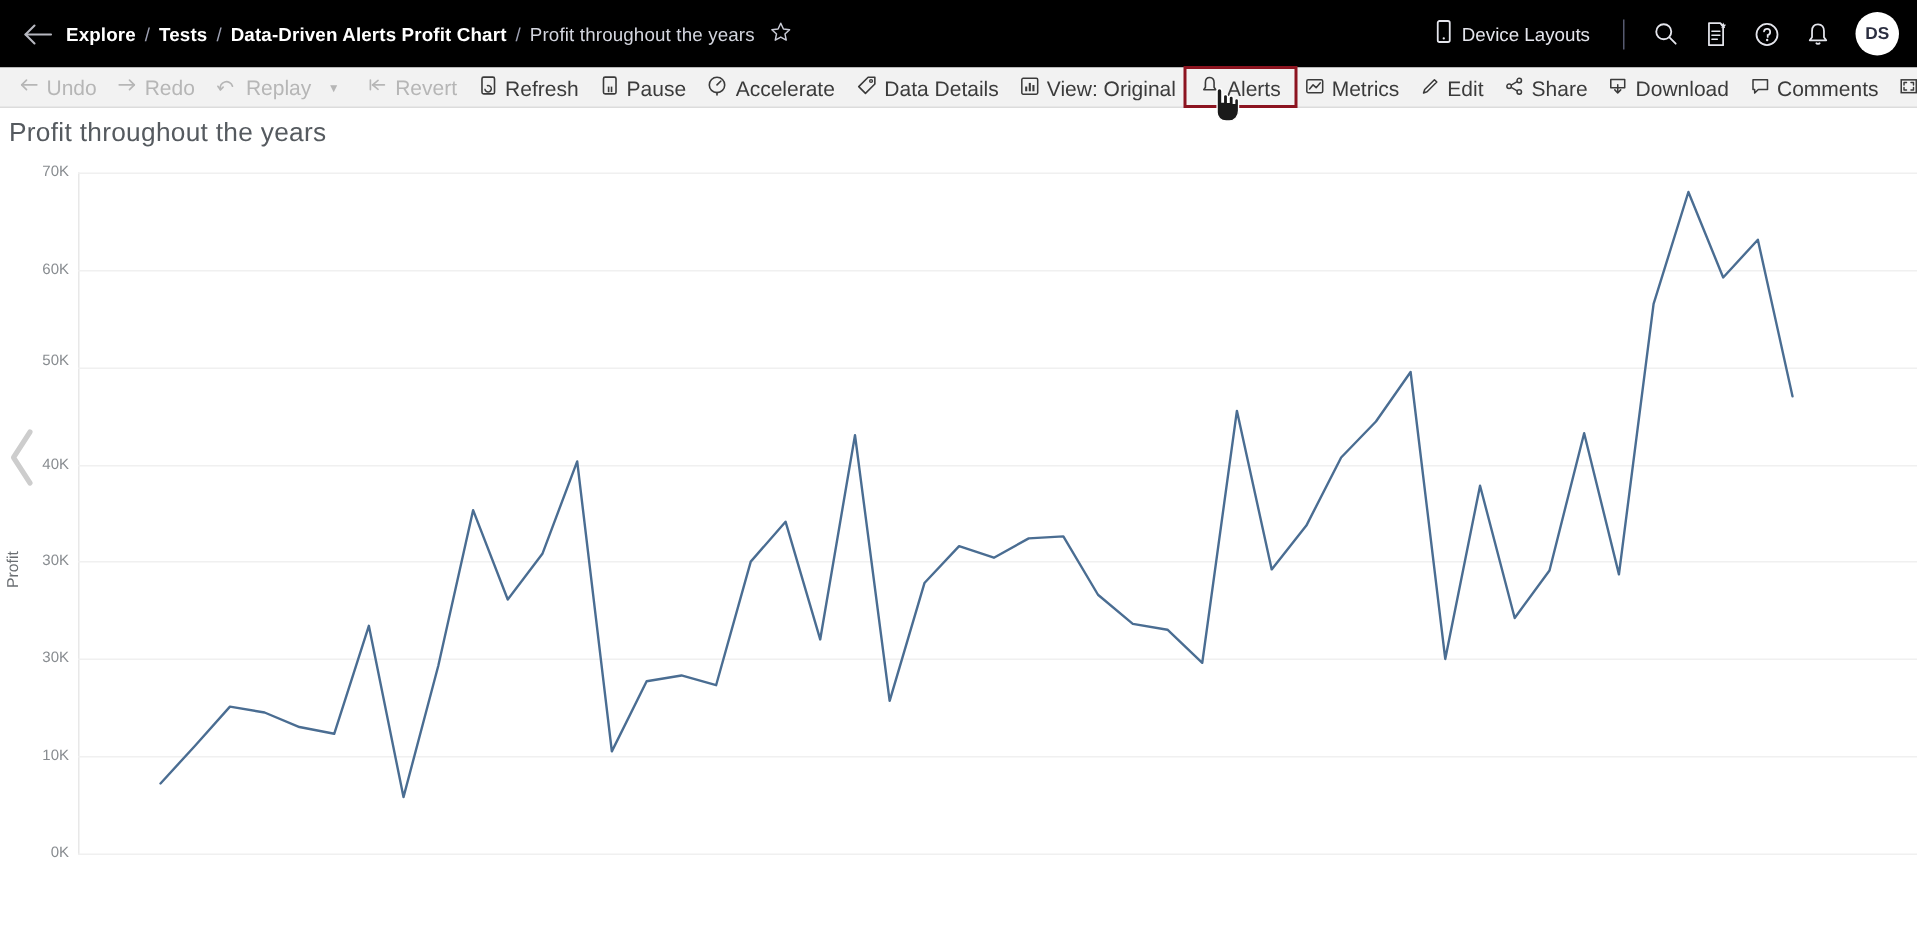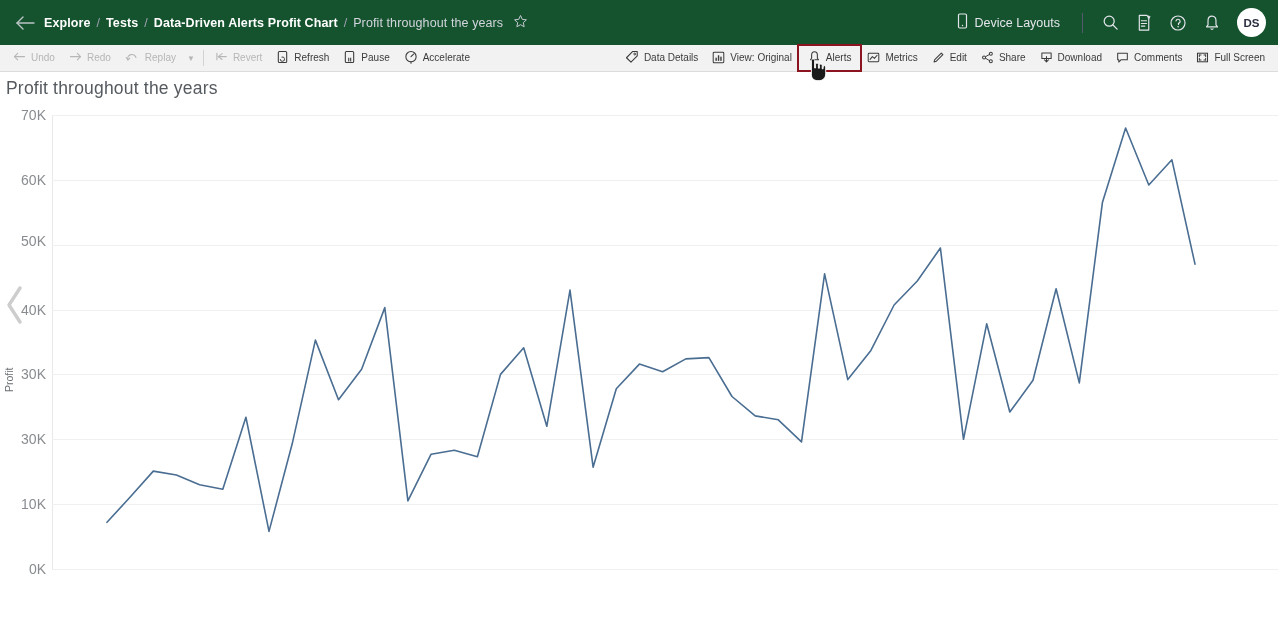--- a/index.html
+++ b/index.html
@@ -7,21 +7,21 @@
   body{
     width:1278px;height:628px;overflow:hidden;
     background:#ffffff;
     font-family:"Liberation Sans", sans-serif;
     -webkit-font-smoothing:antialiased;
   }
   .app{position:relative;width:1278px;height:628px;}
 
   
   .topnav{
-    height:45px;background:#14532d;display:flex;align-items:center;
+    height:45px;background:#000000;display:flex;align-items:center;
     padding:0 12px;box-sizing:border-box;color:#e8e9ee;
   }
   .back-arrow{
     width:26px;height:26px;display:flex;align-items:center;justify-content:center;
     cursor:pointer;opacity:.85;flex:0 0 auto;margin-right:6px;
   }
   .crumbs{display:flex;align-items:center;font-size:12.5px;white-space:nowrap;}
   .crumb{color:#ffffff;font-weight:bold;cursor:pointer;letter-spacing:.1px;}
   .crumb.last{color:#d3d5de;font-weight:normal;}
   .crumb-sep{color:#9ea1b3;margin:0 6px;font-weight:normal;}
@@ -43,21 +43,21 @@
     font-weight:bold;margin-left:8px;cursor:pointer;flex:0 0 auto;
   }
 
   
   .toolbar{
     height:27px;background:#f2f2f2;border-bottom:1px solid #dcdcdc;
     display:flex;align-items:center;padding:0 6px;box-sizing:border-box;
     position:relative;
   }
   .tb-item{
-    display:flex;align-items:center;gap:5px;font-size:10px;color:#3b3b3b;
+    display:flex;align-items:flex-end;gap:5px;font-size:14px;color:#3b3b3b;
     padding:3px 7px;cursor:pointer;white-space:nowrap;line-height:1;
   }
   .tb-item.disabled{color:#b6b6b6;cursor:default;}
   .tb-sep{width:1px;height:16px;background:#d2d2d2;margin:0 4px;}
   .tb-right{margin-left:auto;display:flex;align-items:center;}
   .tb-caret{font-size:8px;color:#b6b6b6;padding:0 4px;cursor:pointer;}
 
   .tb-item.highlight{
     outline:2px solid #8c1420;outline-offset:0;
     position:relative;padding:4px 9px;
@@ -81,21 +81,21 @@
   }
 
   .plot{
     position:absolute;left:52px;top:43px;width:1226px;height:454px;
   }
   .gridline{position:absolute;left:0;width:100%;height:1px;background:#f0f0f0;}
   .axis-line-v{
     position:absolute;left:52px;top:43px;width:1px;height:455px;background:#e8e8e8;
   }
   .ytick{
-    position:absolute;right:0;font-size:14px;color:#888c90;
+    position:absolute;right:0;font-size:10px;color:#888c90;
     transform:translateY(-50%);text-align:right;width:44px;
   }
   .ytick-wrap{position:absolute;left:0;top:43px;width:46px;height:454px;}
   .ylabel{
     position:absolute;left:3px;top:320px;font-size:10.5px;color:#6b6f73;
     transform:rotate(-90deg);transform-origin:left top;white-space:nowrap;
   }
   svg.series{position:absolute;left:0;top:0;overflow:visible;}
 </style>
 </head>

